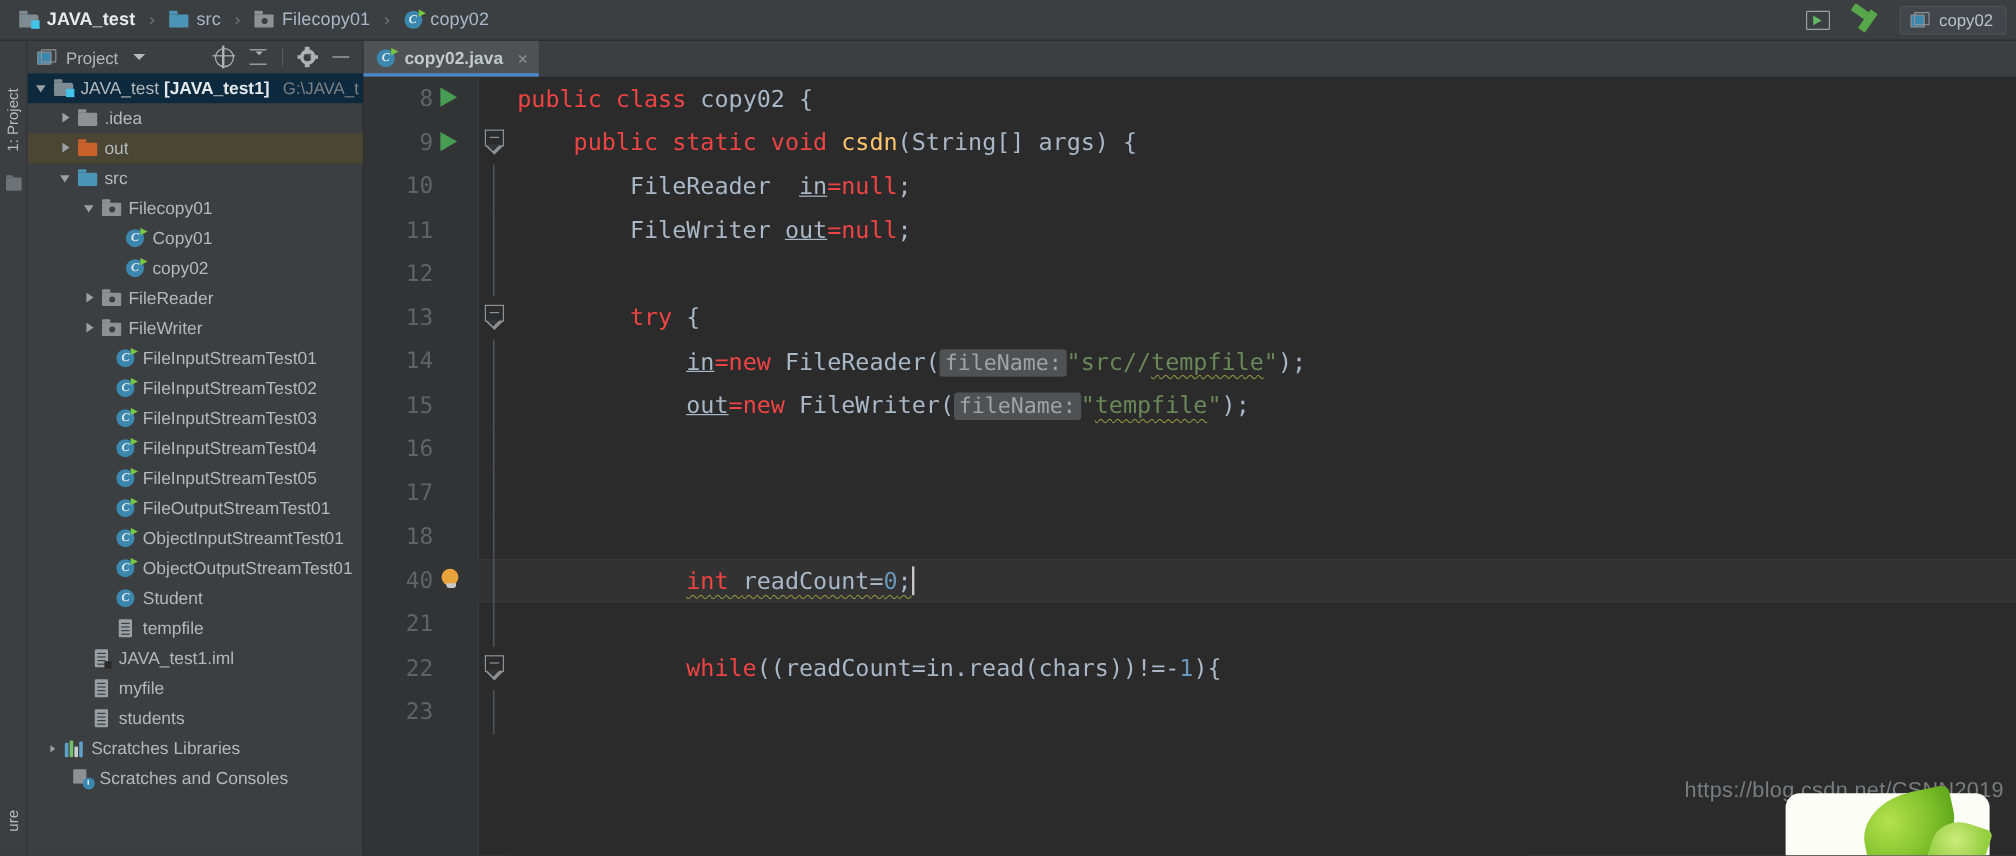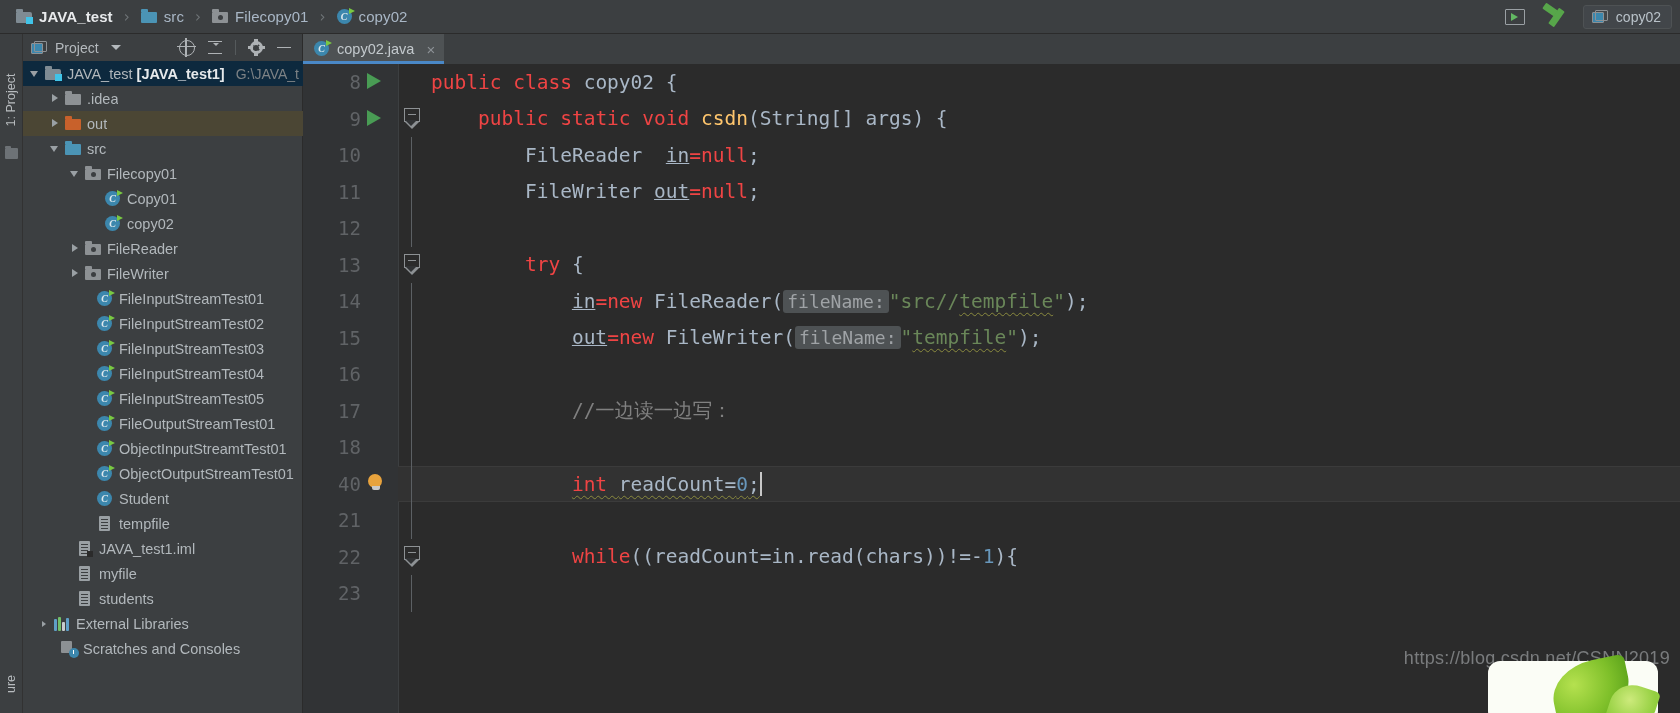--- a/index.html
+++ b/index.html
@@ -144,21 +144,21 @@
   
   .editor{
     position:absolute; left:303px; top:34px; width:1377px; height:679px;
     background:#2b2b2b;
   }
   .tabbar{ height:30px; background:#3c3f41; display:flex; align-items:flex-end; }
   .tab{
     height:30px; display:flex; align-items:center; gap:7px; padding:0 9px 0 11px;
     background:#4e5254; position:relative; cursor:default;
   }
-  .tab .lbl{ color:#c3c9cd; font-size:14.5px;}
+  .tab .lbl{ color:#c3c9cd; font-size:14.5px;font-weight:bold;}
   .tab .close{ color:#8d9297; font-size:15px; margin-left:5px; line-height:1;}
   .tab .underline{ position:absolute; left:0; bottom:0; width:100%; height:3px; background:#4a88c7;}
 
   .codearea{ position:absolute; top:30px; left:0; width:1377px; height:649px; background:#2b2b2b; overflow:hidden;}
   .gutter{ position:absolute; left:0; top:0; width:95px; height:649px; background:#313335;}
   .gutter-sep{ position:absolute; left:95px; top:0; width:1px; height:649px; background:#3c3f41;}
   .codelines{ position:absolute; left:0; top:0; width:1377px; height:649px;}
   .cline{
     position:relative; height:36.5px; display:flex; align-items:center;
     font-family:"DejaVu Sans Mono","Liberation Mono",monospace; font-size:19.5px;
@@ -544,21 +544,21 @@
           <span style="flex:0 0 15px"></span>
           <span class="arrow r sm"></span>
           <span class="icbox">
             <span class="ic-lib">
               <i class="b1"></i>
               <i class="b2"></i>
               <i class="b3"></i>
               <i class="b4"></i>
             </span>
           </span>
-          <span class="txt">External Libraries</span>
+          <span class="txt">Scratches Libraries</span>
         </div>
         <div class="row">
           <span style="flex:0 0 22px"></span>
           <span class="arrow"></span>
           <span class="icbox">
             <span class="ic-scratch">
               <i class="p"></i>
               <i class="clock"></i>
             </span>
           </span>
@@ -637,21 +637,20 @@
             <span class="code"><span>            </span><span class="txtc u">out</span><span class="kw">=</span><span class="kw">new&nbsp;</span><span class="txtc">FileWriter(</span><span class="hint">fileName:</span><span class="str">"</span><span class="str u wavy">tempfile</span><span class="str">"</span><span class="txtc">);</span></span>
           </div>
           <div class="cline">
             <span class="lnum">16</span>
             <span class="gline" style="display:block"></span>
             <span class="code"></span>
           </div>
           <div class="cline">
             <span class="lnum">17</span>
             <span class="gline" style="display:block"></span>
-            <span class="code"><span>            </span><span class="cmt">//一边读一边写：</span></span>
           </div>
           <div class="cline">
             <span class="lnum">18</span>
             <span class="gline" style="display:block"></span>
           </div>
           <div class="cline cur">
             <span class="codebg"></span>
             <span class="lnum">40</span>
             <span class="gbulb">
               <i class="b"></i>

